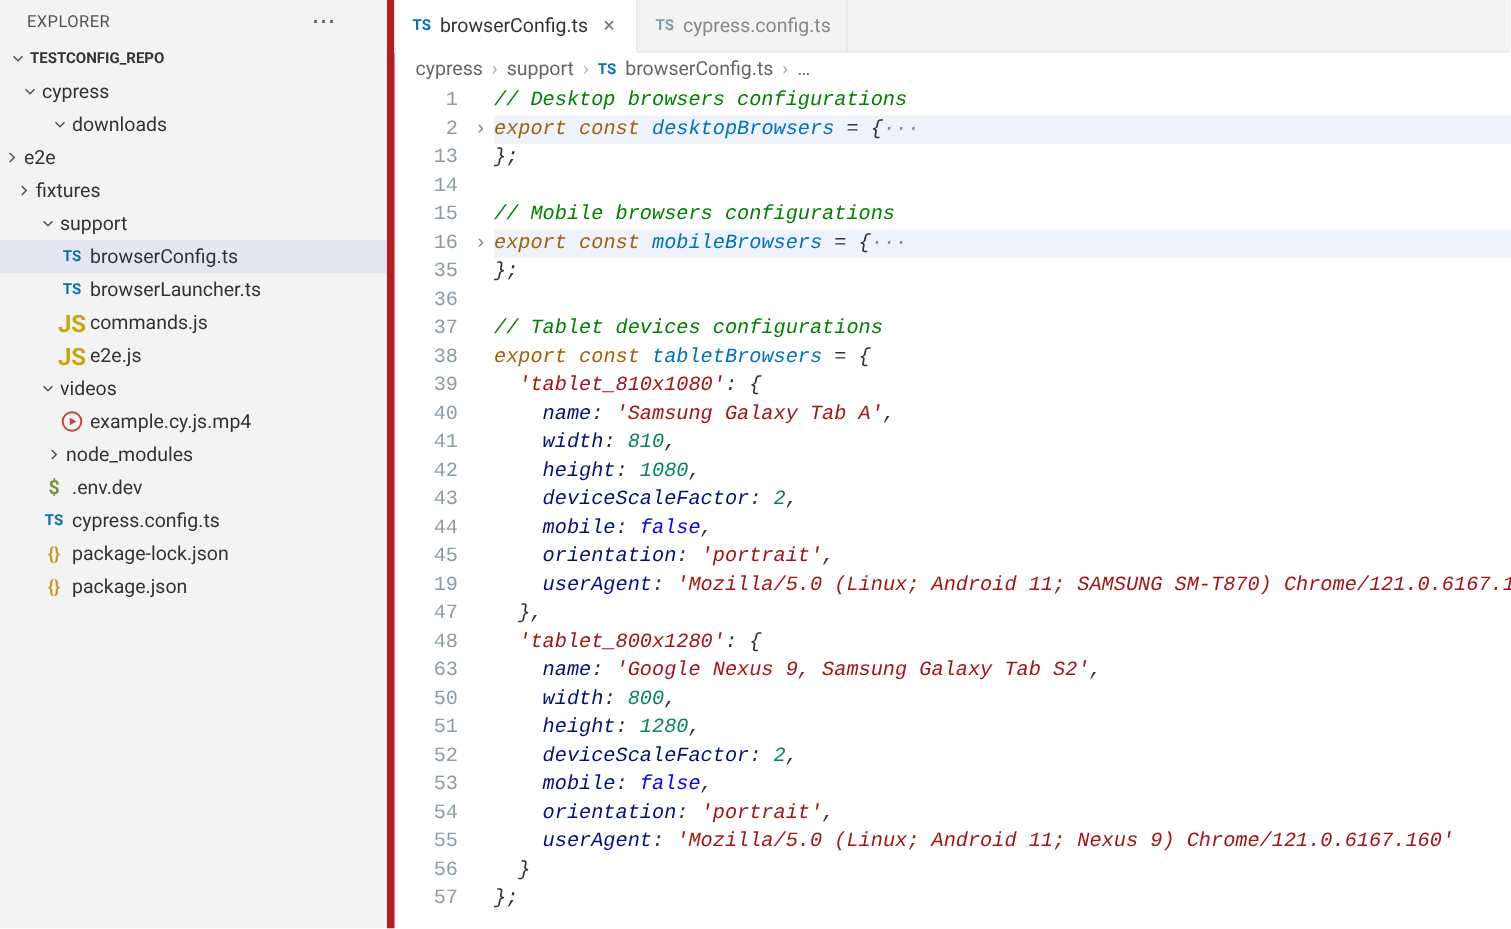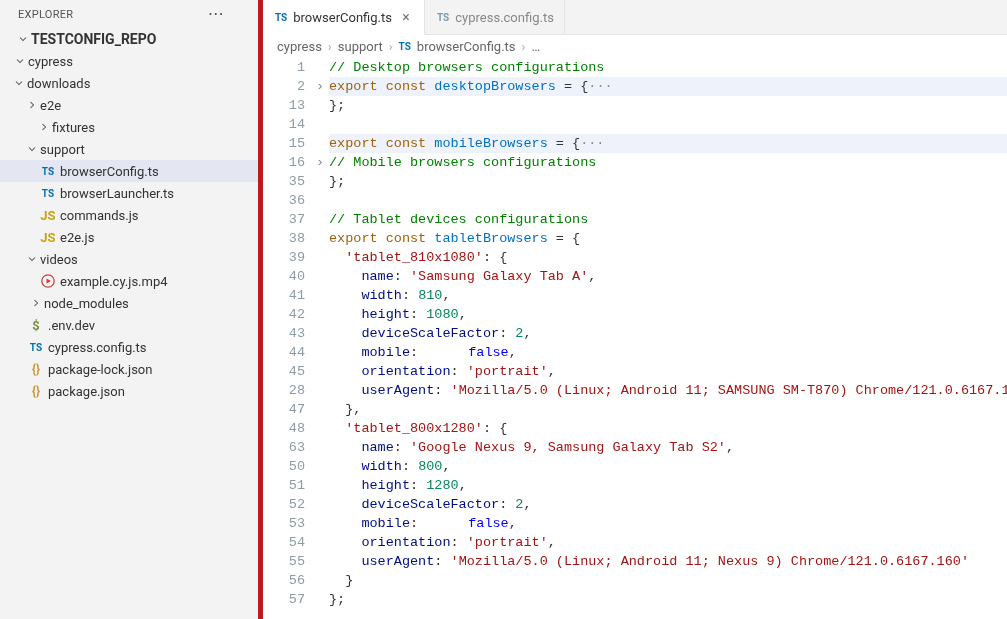--- a/index.html
+++ b/index.html
@@ -29,24 +29,23 @@
   font-size: 11px;
   color: #555;
   letter-spacing: 0.3px;
 }
 .explorer-header .title { font-weight: 400; }
 .more-icon { color: #555; font-size: 16px; cursor: pointer; padding: 0 24px; line-height: 1; }
 .repo-header {
   display: flex;
   align-items: center;
   padding: 3px 6px 3px 4px;
-  font-size: 14px;
+  font-size: 10px;
   font-weight: 700;
   color: #333;
-  margin-left: 11px;
 }
 .chevron {
   display: inline-flex;
   width: 16px;
   height: 16px;
   align-items: center;
   justify-content: center;
   flex-shrink: 0;
 }
 .chevron svg { width: 12px; height: 12px; }
@@ -65,21 +64,21 @@
   display: inline-flex;
   width: 16px;
   height: 16px;
   align-items: center;
   justify-content: center;
   margin-right: 4px;
   flex-shrink: 0;
 }
 .tree-label { }
 .ts-badge { font-weight:700; font-size:10px; color:#0772b3; }
-.js-badge { font-weight:700; font-size:13px; color:#c9a60e; }
+.js-badge { font-weight:700; font-size:16px; color:#c9a60e; }
 .json-badge { font-weight:700; font-size:12px; color:#cc9731; }
 .dollar-badge { font-weight:700; font-size:13px; color:#77933c; }
 .play-icon svg { fill:#c74343; }
 
 .editor-area {
   flex: 1;
   display: flex;
   flex-direction: column;
   min-width: 0;
 }
@@ -133,32 +132,32 @@
   user-select: none;
   flex-shrink:0;
 }
 .gutter .ln { height: 19px; color:#8d9ca5;}
 .fold-col {
   width: 18px;
   flex-shrink:0;
   user-select: none;
 }
 .fold-col .fc { height:19px; display:flex; align-items:center; justify-content:center; color:#888; cursor:pointer; }
-.code-lines { flex: 1; min-width: 0; }
+.code-lines { flex: 1; min-width: 0; font-style: italic; }
 .code-line {
   height: 19px;
   white-space: pre;
 }
 .code-line.hl { background: #eef3fb; }
 .c-comment { color:#008000; }
 .c-keyword { color:#a16207;text-align:center; }
 .c-ident { color:#0070c1;text-align:right; }
 .c-string { color:#a31515; }
 .c-number { color:#098658; }
-.c-bool { color:#0000ff;margin-left:42px; }
+.c-bool { color:#0000ff; }
 .c-prop { color:#001080;margin-top:44px; }
 .c-punct { color:#333; }
 .c-dots { color:#888; }
 </style>
 </head>
 <body>
 
 <div class="sidebar">
   <div class="explorer-header">
     <span class="title">EXPLORER</span>
@@ -176,39 +175,39 @@
 
     <div class="tree-row" style="padding-left:12px">
       <span class="chevron">
           <svg viewBox="0 0 16 16">
             <path d="M4 6l4 4 4-4" fill="none" stroke="#555" stroke-width="1.4"></path>
           </svg>
         </span>
       <span class="tree-label">cypress</span>
     </div>
 
-    <div class="tree-row" style="padding-left:11px">
+    <div class="tree-row" style="padding-left:32px">
       <span class="chevron">
           <svg viewBox="0 0 16 16">
             <path d="M4 6l4 4 4-4" fill="none" stroke="#555" stroke-width="1.4"></path>
           </svg>
         </span>
       <span class="tree-label">downloads</span>
     </div>
 
-    <div class="tree-row" style="padding-left:24px">
+    <div class="tree-row" style="">
       <span class="chevron">
           <svg viewBox="0 0 16 16">
             <path d="M6 4l4 4-4 4" fill="none" stroke="#555" stroke-width="1.4"></path>
           </svg>
         </span>
       <span class="tree-label">e2e</span>
     </div>
 
-    <div class="tree-row" style="padding-left:36px">
+    <div class="tree-row" style="padding-left:8px">
       <span class="chevron">
           <svg viewBox="0 0 16 16">
             <path d="M6 4l4 4-4 4" fill="none" stroke="#555" stroke-width="1.4"></path>
           </svg>
         </span>
       <span class="tree-label">fixtures</span>
     </div>
 
     <div class="tree-row" style="padding-left:24px">
       <span class="chevron">
@@ -342,21 +341,21 @@
       <div class="ln">36</div>
       <div class="ln">37</div>
       <div class="ln">38</div>
       <div class="ln">39</div>
       <div class="ln">40</div>
       <div class="ln">41</div>
       <div class="ln">42</div>
       <div class="ln">43</div>
       <div class="ln">44</div>
       <div class="ln">45</div>
-      <div class="ln">28</div>
+      <div class="ln">19</div>
       <div class="ln">47</div>
       <div class="ln">48</div>
       <div class="ln">63</div>
       <div class="ln">50</div>
       <div class="ln">51</div>
       <div class="ln">52</div>
       <div class="ln">53</div>
       <div class="ln">54</div>
       <div class="ln">55</div>
       <div class="ln">56</div>
@@ -391,22 +390,22 @@
         <div class="fc"></div>
         <div class="fc"></div>
         <div class="fc"></div>
         <div class="fc"></div>
     </div>
     <div class="code-lines">
 <div class="code-line"><span class="c-comment">// Desktop browsers configurations</span></div>
 <div class="code-line hl"><span class="c-keyword">export</span> <span class="c-keyword">const</span> <span class="c-ident">desktopBrowsers</span><span class="c-punct"> = {</span><span class="c-dots">···</span></div>
 <div class="code-line"><span class="c-punct">};</span></div>
 <div class="code-line"></div>
+<div class="code-line"><span class="c-comment">// Mobile browsers configurations</span></div>
 <div class="code-line hl"><span class="c-keyword">export</span> <span class="c-keyword">const</span> <span class="c-ident">mobileBrowsers</span><span class="c-punct"> = {</span><span class="c-dots">···</span></div>
-<div class="code-line"><span class="c-comment">// Mobile browsers configurations</span></div>
 <div class="code-line"><span class="c-punct">};</span></div>
 <div class="code-line"></div>
 <div class="code-line"><span class="c-comment">// Tablet devices configurations</span></div>
 <div class="code-line"><span class="c-keyword">export</span> <span class="c-keyword">const</span> <span class="c-ident">tabletBrowsers</span><span class="c-punct"> = {</span></div>
 <div class="code-line">  <span class="c-string">'tablet_810x1080'</span><span class="c-punct">: {</span></div>
 <div class="code-line">    <span class="c-prop">name</span><span class="c-punct">: </span><span class="c-string">'Samsung Galaxy Tab A'</span><span class="c-punct">,</span></div>
 <div class="code-line">    <span class="c-prop">width</span><span class="c-punct">: </span><span class="c-number">810</span><span class="c-punct">,</span></div>
 <div class="code-line">    <span class="c-prop">height</span><span class="c-punct">: </span><span class="c-number">1080</span><span class="c-punct">,</span></div>
 <div class="code-line">    <span class="c-prop">deviceScaleFactor</span><span class="c-punct">: </span><span class="c-number">2</span><span class="c-punct">,</span></div>
 <div class="code-line">    <span class="c-prop">mobile</span><span class="c-punct">: </span><span class="c-bool">false</span><span class="c-punct">,</span></div>

